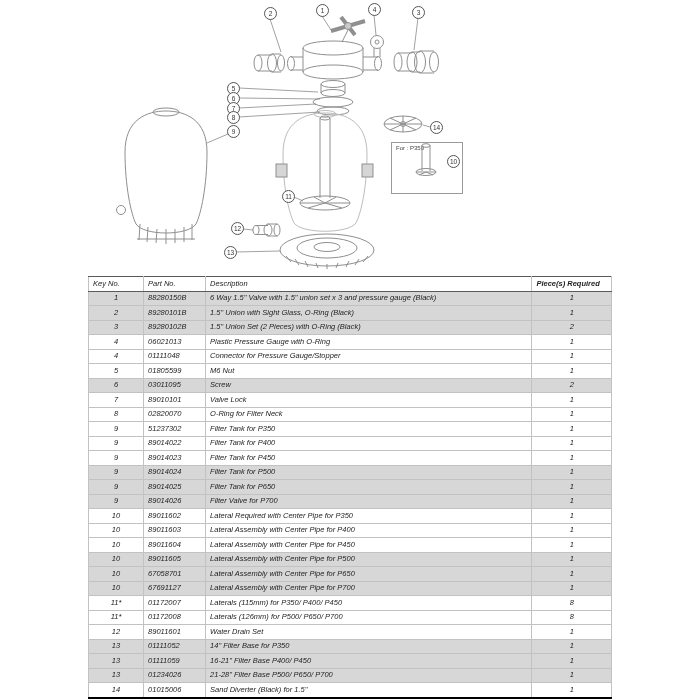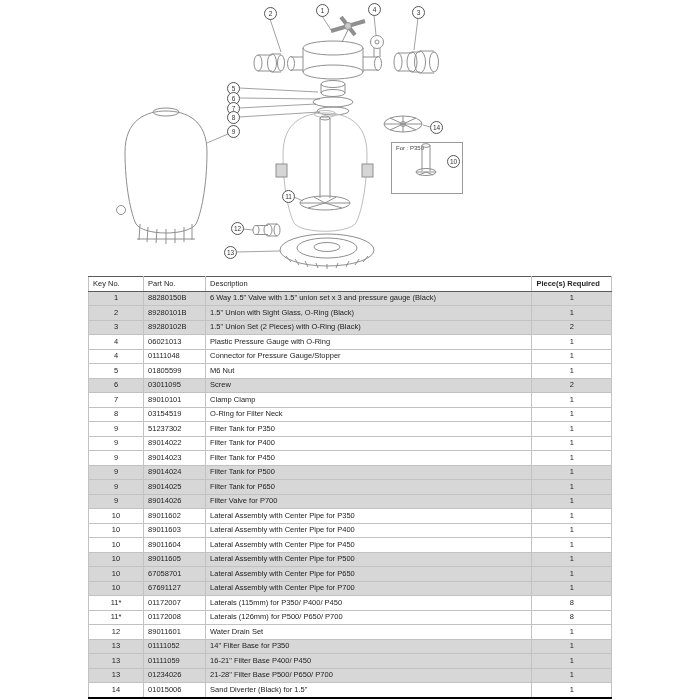--- a/index.html
+++ b/index.html
@@ -5,21 +5,21 @@
   html,body{margin:0;padding:0;background:#fff;}
   .stage{position:relative;width:700px;height:700px;background:#ffffff;overflow:hidden;
          font-family:"Liberation Sans", sans-serif;color:#1a1a1a;}
   .diagram{position:absolute;left:0;top:0;width:700px;height:274px;}
   .diagram svg{position:absolute;left:0;top:0;}
   .callout{position:absolute;width:11px;height:11px;border:1px solid #555;border-radius:50%;
            background:#fff;font-size:6.5px;line-height:11px;text-align:center;color:#333;z-index:5;}
   .inset-box{position:absolute;left:391px;top:142px;width:70px;height:50px;border:1px solid #9a9a9a;background:#fff;}
   .inset-label{font-size:6px;color:#444;padding:2px 0 0 4px;}
   .parts-table{position:absolute;left:88px;top:276px;width:524px;border-collapse:collapse;
-               font-size:7.5px;color:#1d1d1d;border:1px solid #8f8f8f;border-bottom:2px solid #000;}
+               font-size:7.5px;color:#1d1d1d;border:1px solid #8f8f8f;border-bottom:2px solid #000;font-style:italic;}
   .parts-table th,.parts-table td{border:1px solid #c2c2c2;padding:1px 4px;height:11.5px;line-height:1.1;
                text-align:left;vertical-align:middle;white-space:nowrap;overflow:hidden;}
   .parts-table thead th{border-top:1px solid #5a5a5a;border-bottom:1px solid #5a5a5a;font-weight:normal;}
   .parts-table thead th.col3{font-weight:bold;}
   .parts-table td.col0{text-align:center;width:50px;}
   .parts-table td.col1{width:56px;}
   .parts-table td.col2{width:336px;}
   .parts-table td.col3{text-align:center;width:72px;}
   .parts-table tr.shaded{background:#d7d7d7;}
 </style>
@@ -221,26 +221,26 @@
         </tr>
         <tr class="shaded">
           <td class="col0">6</td>
           <td class="col1">03011095</td>
           <td class="col2">Screw</td>
           <td class="col3">2</td>
         </tr>
         <tr>
           <td class="col0">7</td>
           <td class="col1">89010101</td>
-          <td class="col2">Clamp Clamp</td>
+          <td class="col2">Valve Lock</td>
           <td class="col3">1</td>
         </tr>
         <tr>
           <td class="col0">8</td>
-          <td class="col1">03154519</td>
+          <td class="col1">02820070</td>
           <td class="col2">O-Ring for Filter Neck</td>
           <td class="col3">1</td>
         </tr>
         <tr>
           <td class="col0">9</td>
           <td class="col1">51237302</td>
           <td class="col2">Filter Tank for P350</td>
           <td class="col3">1</td>
         </tr>
         <tr>
@@ -269,21 +269,21 @@
         </tr>
         <tr class="shaded">
           <td class="col0">9</td>
           <td class="col1">89014026</td>
           <td class="col2">Filter Valve for P700</td>
           <td class="col3">1</td>
         </tr>
         <tr>
           <td class="col0">10</td>
           <td class="col1">89011602</td>
-          <td class="col2">Lateral Assembly with Center Pipe for P350</td>
+          <td class="col2">Lateral Required with Center Pipe for P350</td>
           <td class="col3">1</td>
         </tr>
         <tr>
           <td class="col0">10</td>
           <td class="col1">89011603</td>
           <td class="col2">Lateral Assembly with Center Pipe for P400</td>
           <td class="col3">1</td>
         </tr>
         <tr>
           <td class="col0">10</td>

